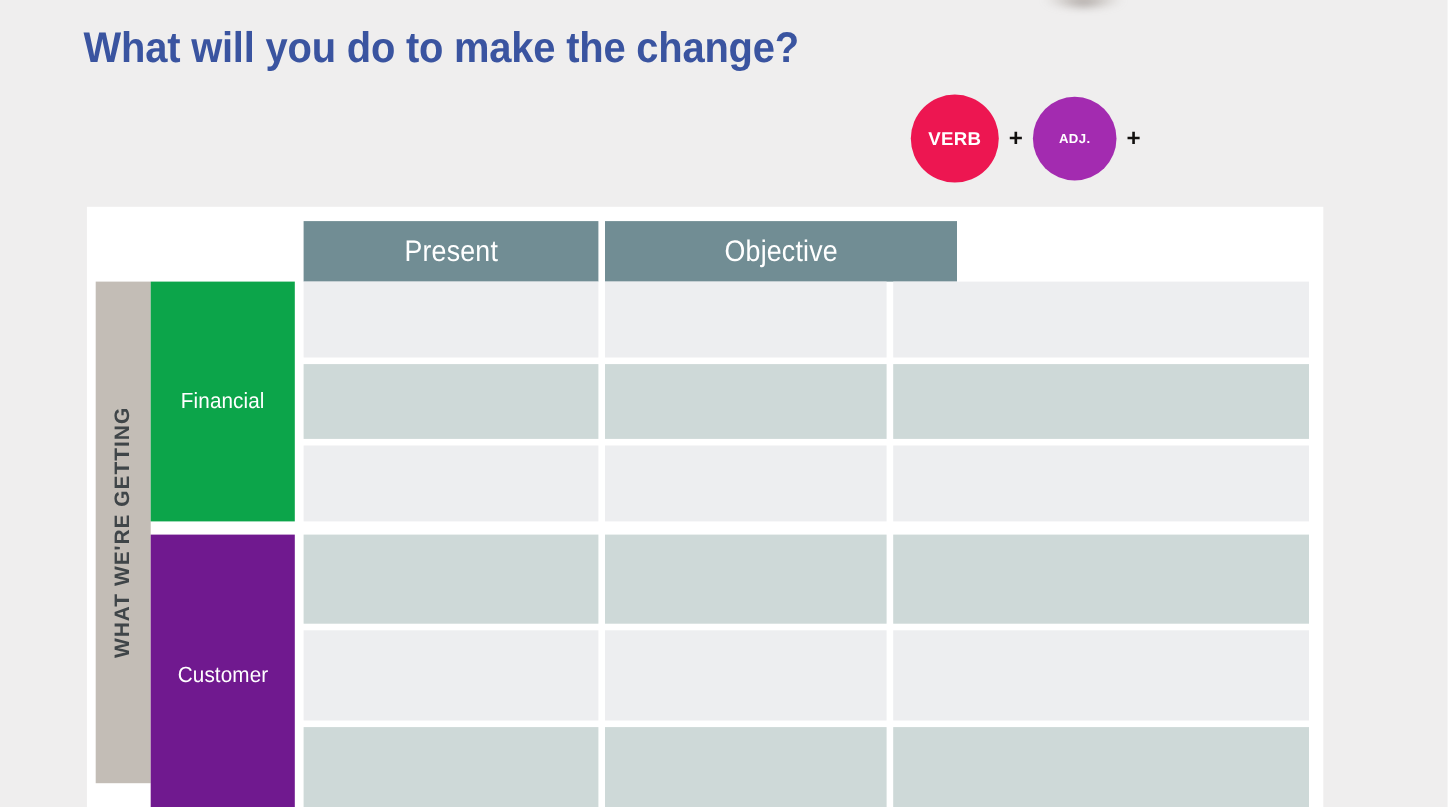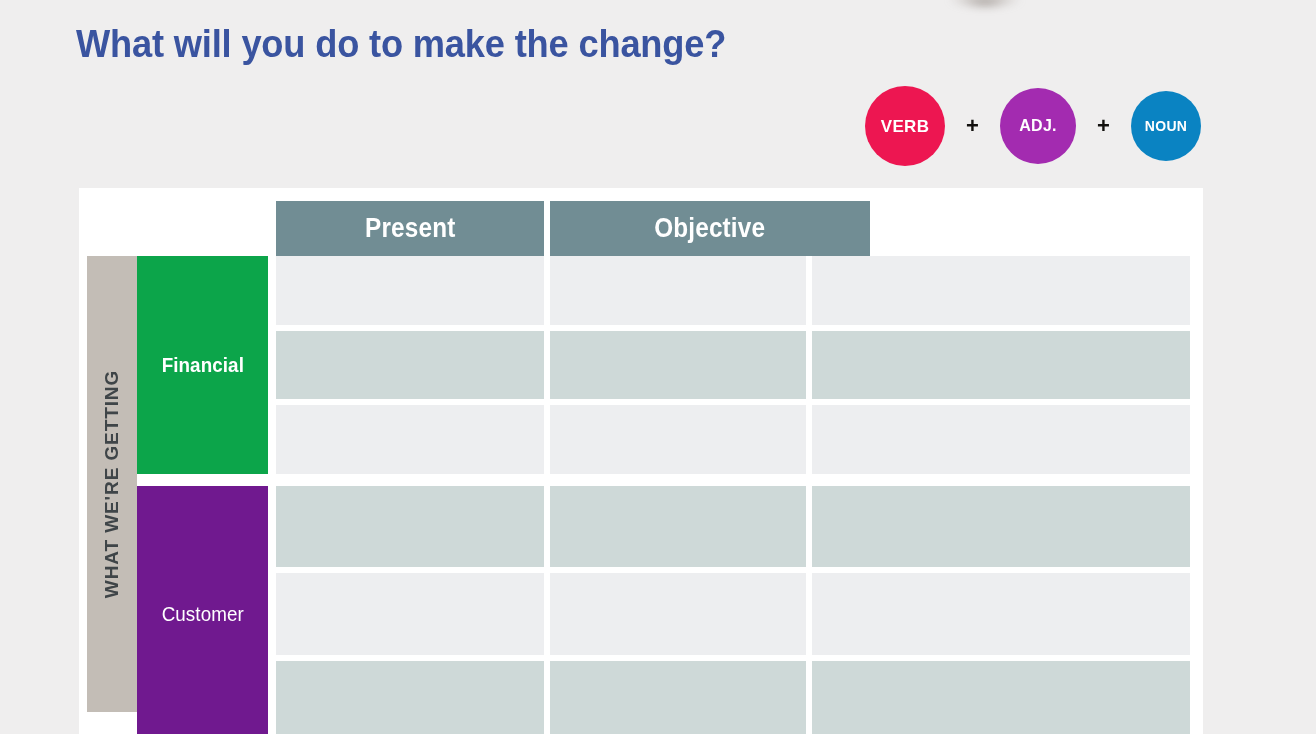--- a/index.html
+++ b/index.html
@@ -43,45 +43,45 @@
     color: #3a54a0;
     letter-spacing: -0.2px;
     transform: scaleX(0.93);
     transform-origin: left center;
     white-space: nowrap;
   }
 
   
   .formula {
     position: absolute;
-    left: 865px;
+    left: 828px;
     top: 86px;
     display: flex;
     align-items: center;
-    gap: 12px;
+    gap: 0;
   }
   .bubble {
     border-radius: 50%;
     display: flex;
     align-items: center;
     justify-content: center;
     color: #ffffff;
     font-weight: bold;
     line-height: 1;
   }
   .bubble-verb {
     width: 80px; height: 80px;
     background: #ed1651;
     font-size: 17px;
     letter-spacing: 0.3px;
   }
   .bubble-adj {
     width: 76px; height: 76px;
     background: #a32bb0;
-    font-size: 16px;
+    font-size: 12px;
     letter-spacing: 0.3px;
   }
   .bubble-noun {
     width: 70px; height: 70px;
     background: #0a83c2;
     font-size: 14px;
     letter-spacing: 0.3px;
   }
   .plus {
     width: 31px;
@@ -114,21 +114,21 @@
   .hdr-spacer-axis  { width: 58px;  flex: none; }
   .hdr-spacer-cat   { width: 139px; flex: none; }
   .hdr-cell {
     flex: none;
     background: #718d94;
     color: #ffffff;
     display: flex;
     align-items: center;
     justify-content: center;
     font-size: 27px;
-    font-weight: bold;
+    font-weight: normal;
     letter-spacing: 0.2px;
     transform-origin: center;
     margin-right: 6px;
   }
   .hdr-present   { width: 268px; }
   .hdr-future    { width: 256px; }
   .hdr-objective { width: 320px; margin-right: 0; }
   .hdr-label { transform: scaleX(0.9); display: block; }
 
   
@@ -159,21 +159,21 @@
     color: #3f4548;
     letter-spacing: 0.9px;
   }
 
   .groups { flex: 1 1 auto; }
 
   .group {
     display: flex;
     align-items: stretch;
   }
-  .group-financial { height: 218px; margin-bottom: 12px; font-weight: bold; }
+  .group-financial { height: 218px; margin-bottom: 12px; }
   .group-customer  { height: 256px; margin-bottom: 12px; }
   .group-partial   { height: 30px; }
 
   .cat-block {
     width: 131px;
     flex: none;
     margin-right: 8px;
     display: flex;
     align-items: center;
     justify-content: center;
@@ -218,23 +218,20 @@
 
 <div class="formula">
   <div class="bubble bubble-verb">
     <span>VERB</span>
   </div>
   <div class="plus">+</div>
   <div class="bubble bubble-adj">
     <span>ADJ.</span>
   </div>
   <div class="plus">+</div>
-  <div class="bubble bubble-noun">
-    <span>NOUN</span>
-  </div>
 </div>
 
 <div class="matrix-panel">
 
   <div class="grid-row header-row">
     <div class="hdr-spacer-axis"></div>
     <div class="hdr-spacer-cat"></div>
     <div class="hdr-cell hdr-present">
       <span class="hdr-label">Present</span>
     </div>

